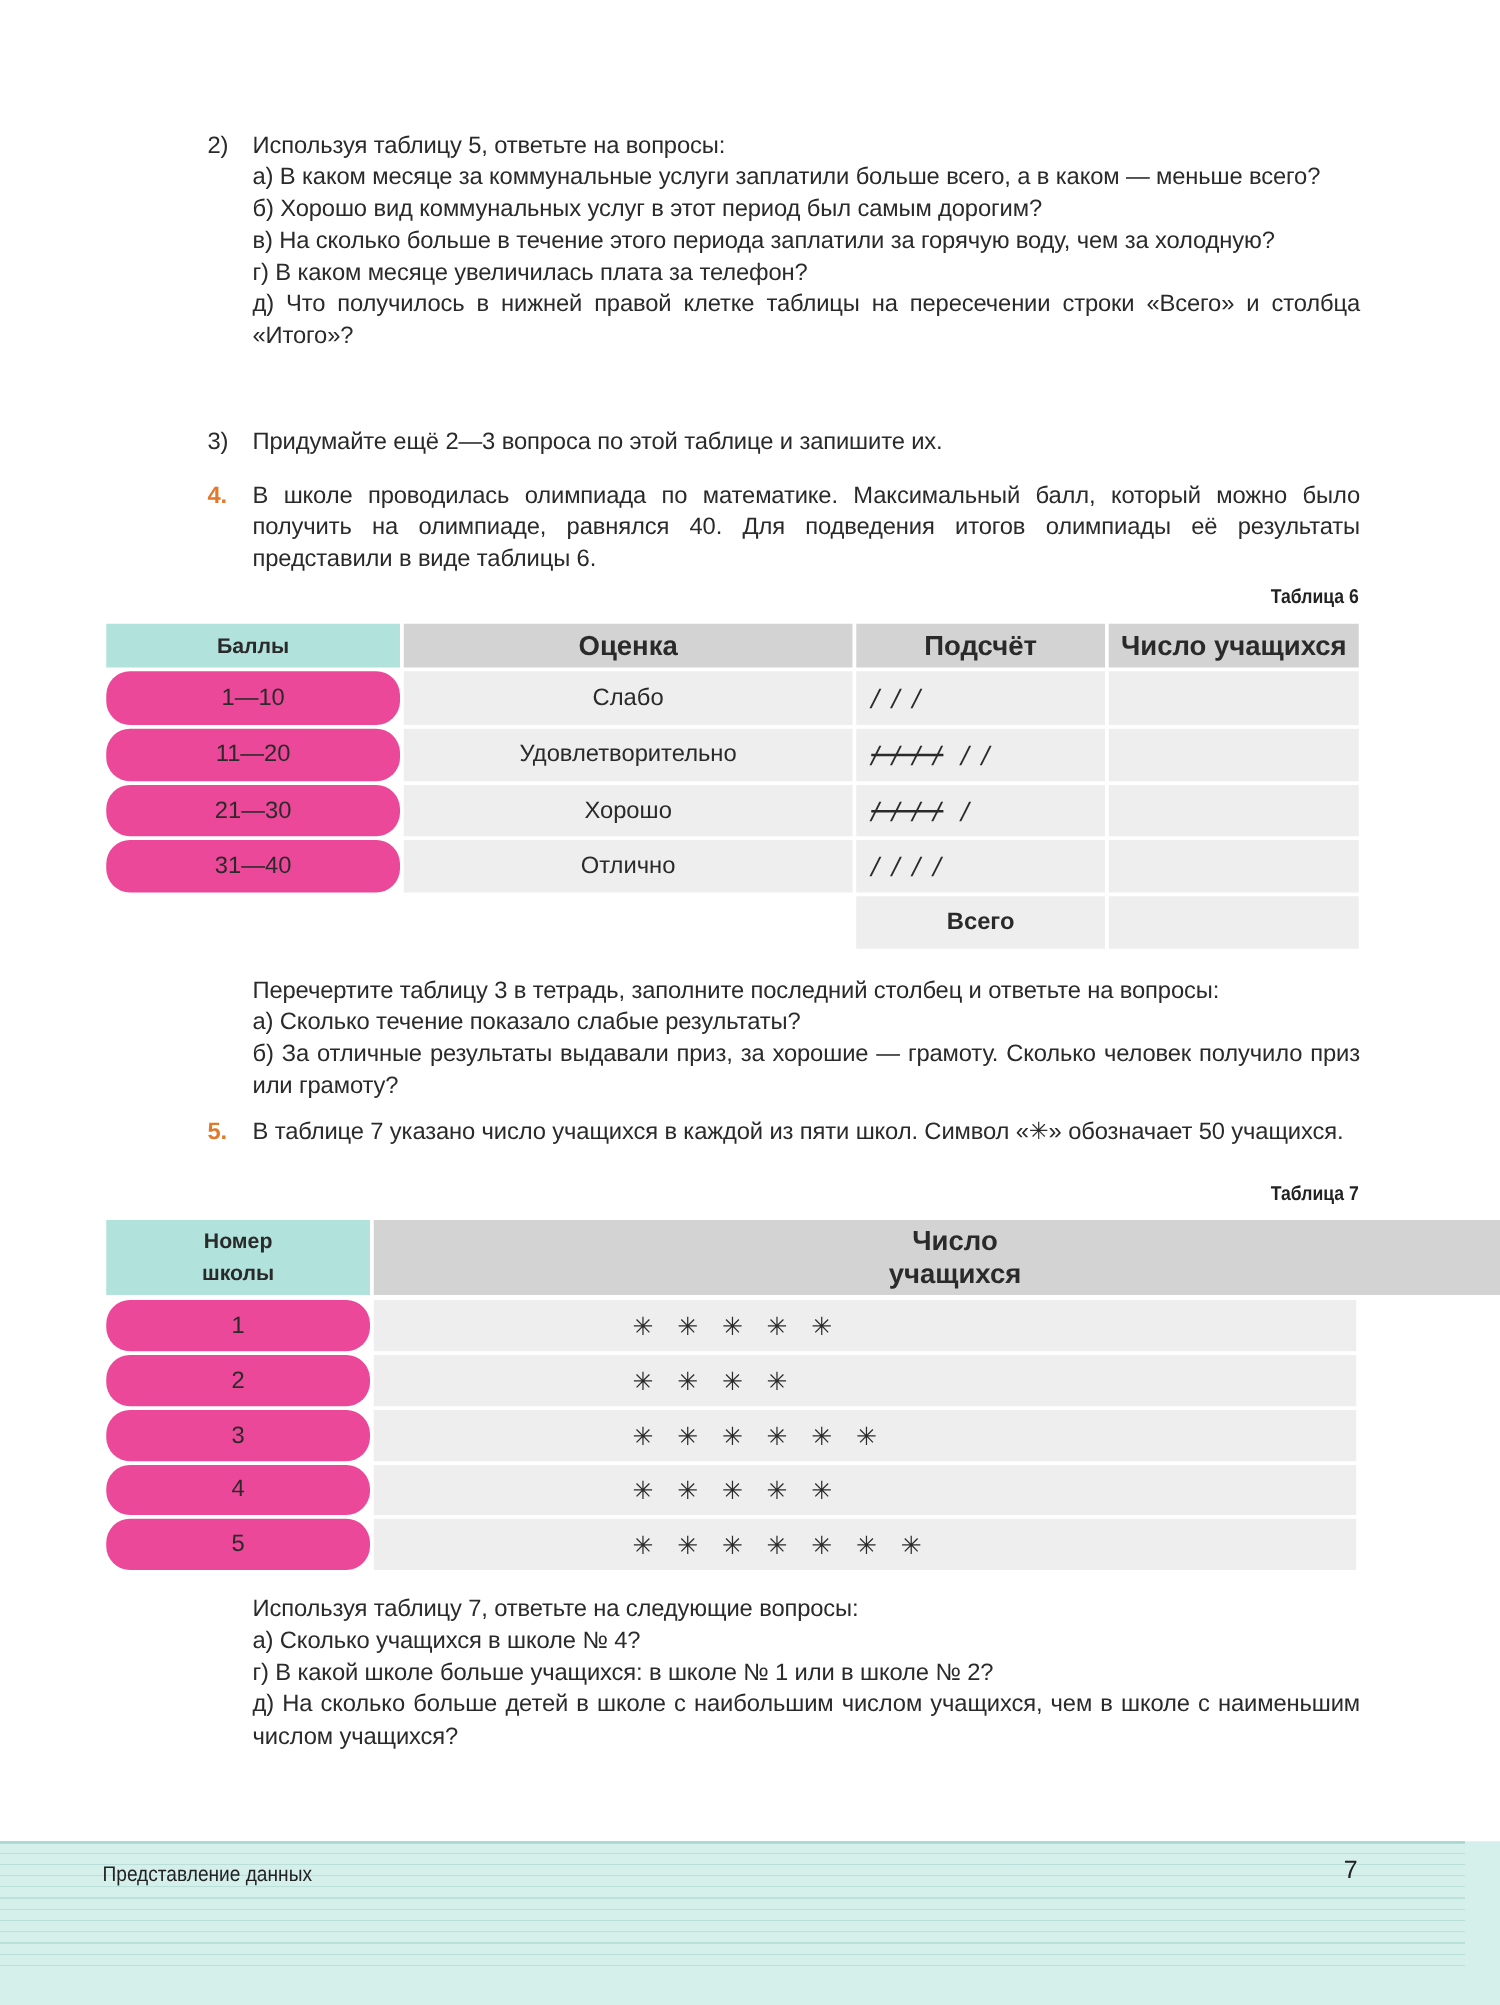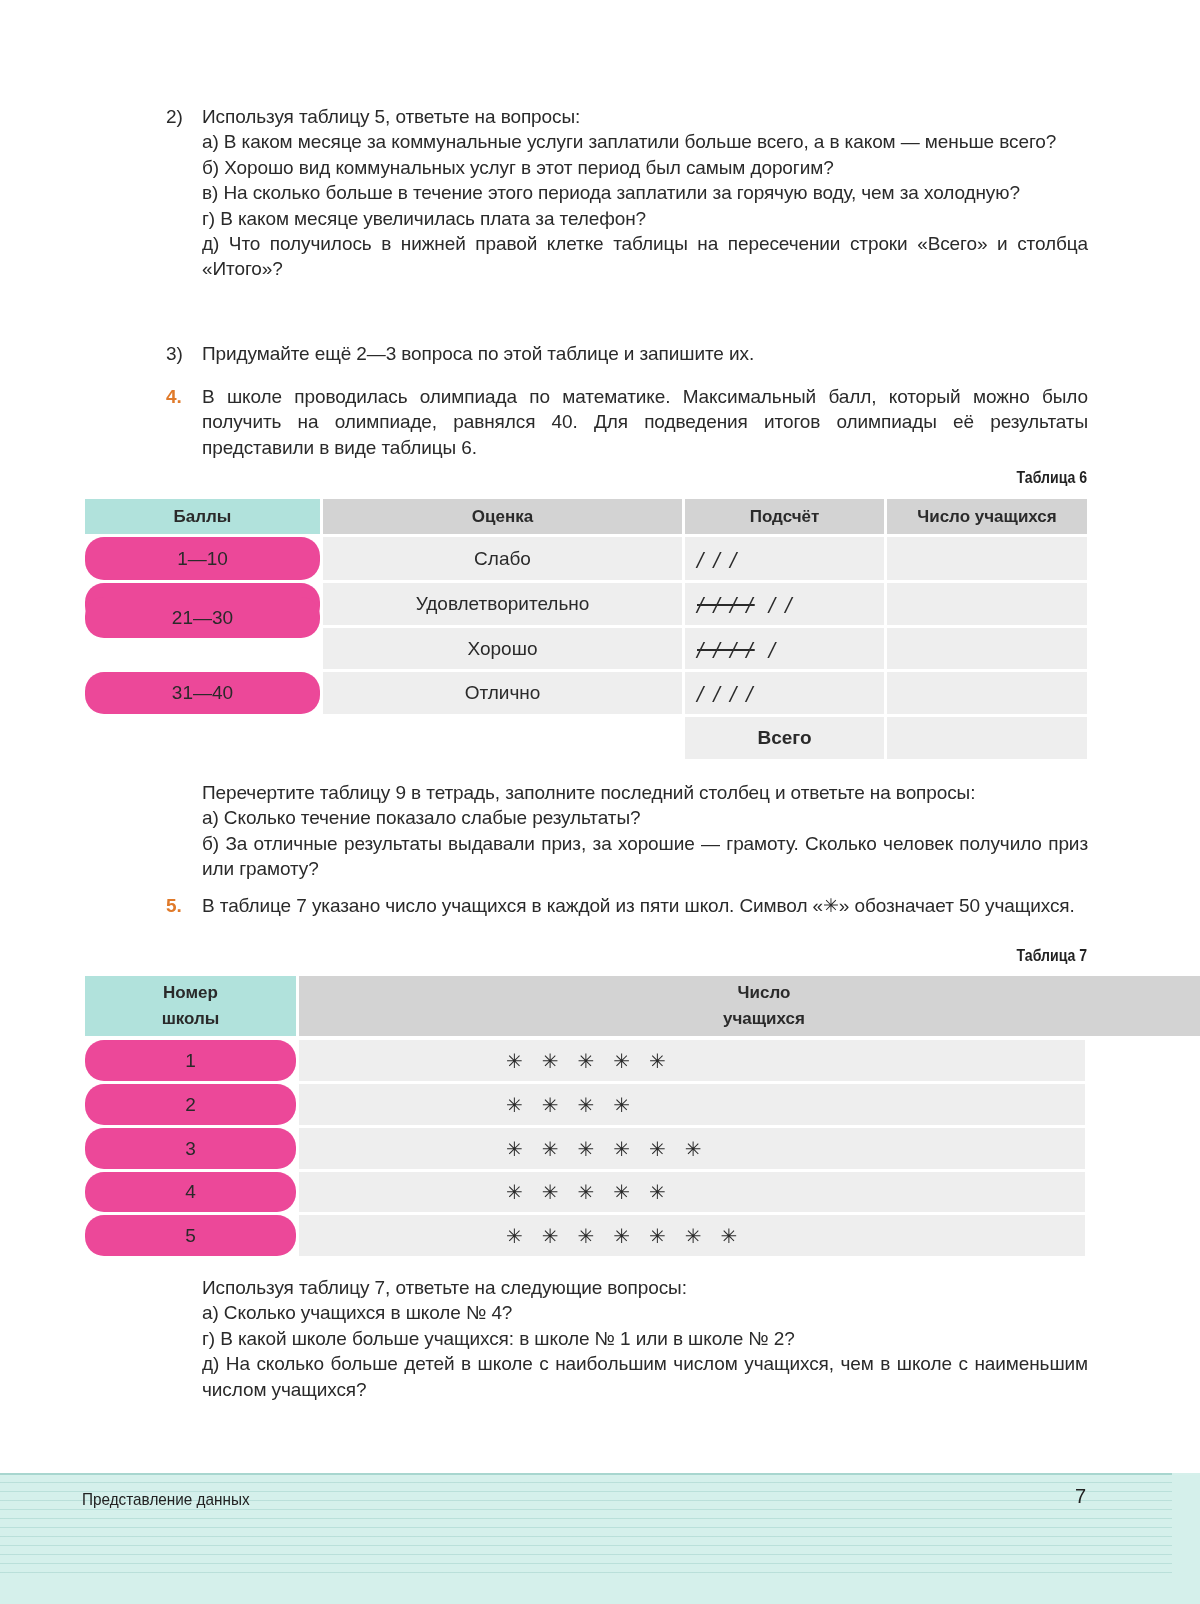--- a/index.html
+++ b/index.html
@@ -10,21 +10,21 @@
   .page { position: absolute; left: 0; top: 0; width: 1200px; height: 1604px; }
   .block { position: absolute; left: 166px; width: 922px; font-size: 19px; line-height: 25.4px; letter-spacing: -0.1px; }
   .item { display: flex; }
   .num { width: 36px; flex: none; }
   .num.accent { color: #e07a2a; font-weight: bold; }
   .body { flex: 1; }
   .body p { margin: 0; text-align: justify; text-align-last: left; }
   .tcap { position: absolute; right: 113px; font-size: 16px; font-weight: bold; color: #222; font-family: "Liberation Sans", sans-serif; transform: scaleX(0.88); transform-origin: right; }
   .cell { position: absolute; display: flex; align-items: center; justify-content: center; font-size: 19px; color: #2a2a2a; box-sizing: border-box; }
   .hdr-teal { background: #b1e2dc; font-weight: bold; font-size: 17px; }
-  .hdr-gray { background: #d3d3d3; font-weight: bold; font-size: 17px; }
+  .hdr-gray { background: #d3d3d3; font-weight: bold; font-size: 22px; }
   .body-teal { background: #ec4899; border-radius: 19px; }
   .body-gray { background: #eeeeee; }
   .left { justify-content: flex-start; padding-left: 12px; }
   .tally { font-family: "DejaVu Sans", sans-serif; font-size: 19px; letter-spacing: 2px; font-style: italic; }
   .tally .grp { text-decoration: line-through; text-decoration-thickness: 1.5px; margin-right: 14px; }
   .stars { font-family: "DejaVu Sans", sans-serif; font-size: 20px; letter-spacing: 19px; padding-left: 100px; }
   .two-line { flex-direction: column; line-height: 26px; }
   .footer { position: absolute; left: 0; top: 1473px; width: 1200px; height: 131px; background: #d5f0eb; }
   .footer-lines { position: absolute; left: 0; top: 1473px; width: 1172px; height: 100px;
     background: repeating-linear-gradient(to bottom, #b7ded8 0px, #b7ded8 1px, transparent 1px, transparent 9px); opacity: 0.9; }
@@ -85,21 +85,21 @@
     <div class="cell body-gray" style="left:887px;top:537px;width:200px;height:43px;"></div>
 
     <div class="cell body-teal" style="left:85px;top:583px;width:235px;height:42px;">11—20</div>
     <div class="cell body-gray" style="left:323px;top:583px;width:359px;height:42px;">Удовлетворительно</div>
     <div class="cell body-gray left tally" style="left:685px;top:583px;width:199px;height:42px;">
       <span class="grp">/ / / /</span>
       <span>/ /</span>
     </div>
     <div class="cell body-gray" style="left:887px;top:583px;width:200px;height:42px;"></div>
 
-    <div class="cell body-teal" style="left:85px;top:597px;width:235px;height:41px;">21—30</div>
+    <div class="cell body-teal" style="left:85px;top:628px;width:235px;height:41px;">21—30</div>
     <div class="cell body-gray" style="left:323px;top:628px;width:359px;height:41px;">Хорошо</div>
     <div class="cell body-gray left tally" style="left:685px;top:628px;width:199px;height:41px;">
       <span class="grp">/ / / /</span>
       <span>/</span>
     </div>
     <div class="cell body-gray" style="left:887px;top:628px;width:200px;height:41px;"></div>
 
     <div class="cell body-teal" style="left:85px;top:672px;width:235px;height:42px;">31—40</div>
     <div class="cell body-gray" style="left:323px;top:672px;width:359px;height:42px;">Отлично</div>
     <div class="cell body-gray left tally" style="left:685px;top:672px;width:199px;height:42px;">
@@ -108,21 +108,21 @@
     <div class="cell body-gray" style="left:887px;top:672px;width:200px;height:42px;"></div>
 
     <div class="cell body-gray" style="left:685px;top:717px;width:199px;height:42px;font-weight:bold;">Всего</div>
     <div class="cell body-gray" style="left:887px;top:717px;width:200px;height:42px;"></div>
   </div>
 
   <div class="block" style="top:780px;">
     <div class="item">
       <span class="num"></span>
       <div class="body">
-        <p>Перечертите таблицу 9 в тетрадь, заполните последний столбец и ответьте на вопросы:</p>
+        <p>Перечертите таблицу 3 в тетрадь, заполните последний столбец и ответьте на вопросы:</p>
         <p>а) Сколько течение показало слабые результаты?</p>
         <p>б) За отличные результаты выдавали приз, за хорошие — грамоту. Сколько человек получило приз или грамоту?</p>
       </div>
     </div>
   </div>
 
   <div class="block" style="top:893px;">
     <div class="item">
       <span class="num accent">5.</span>
       <div class="body">

